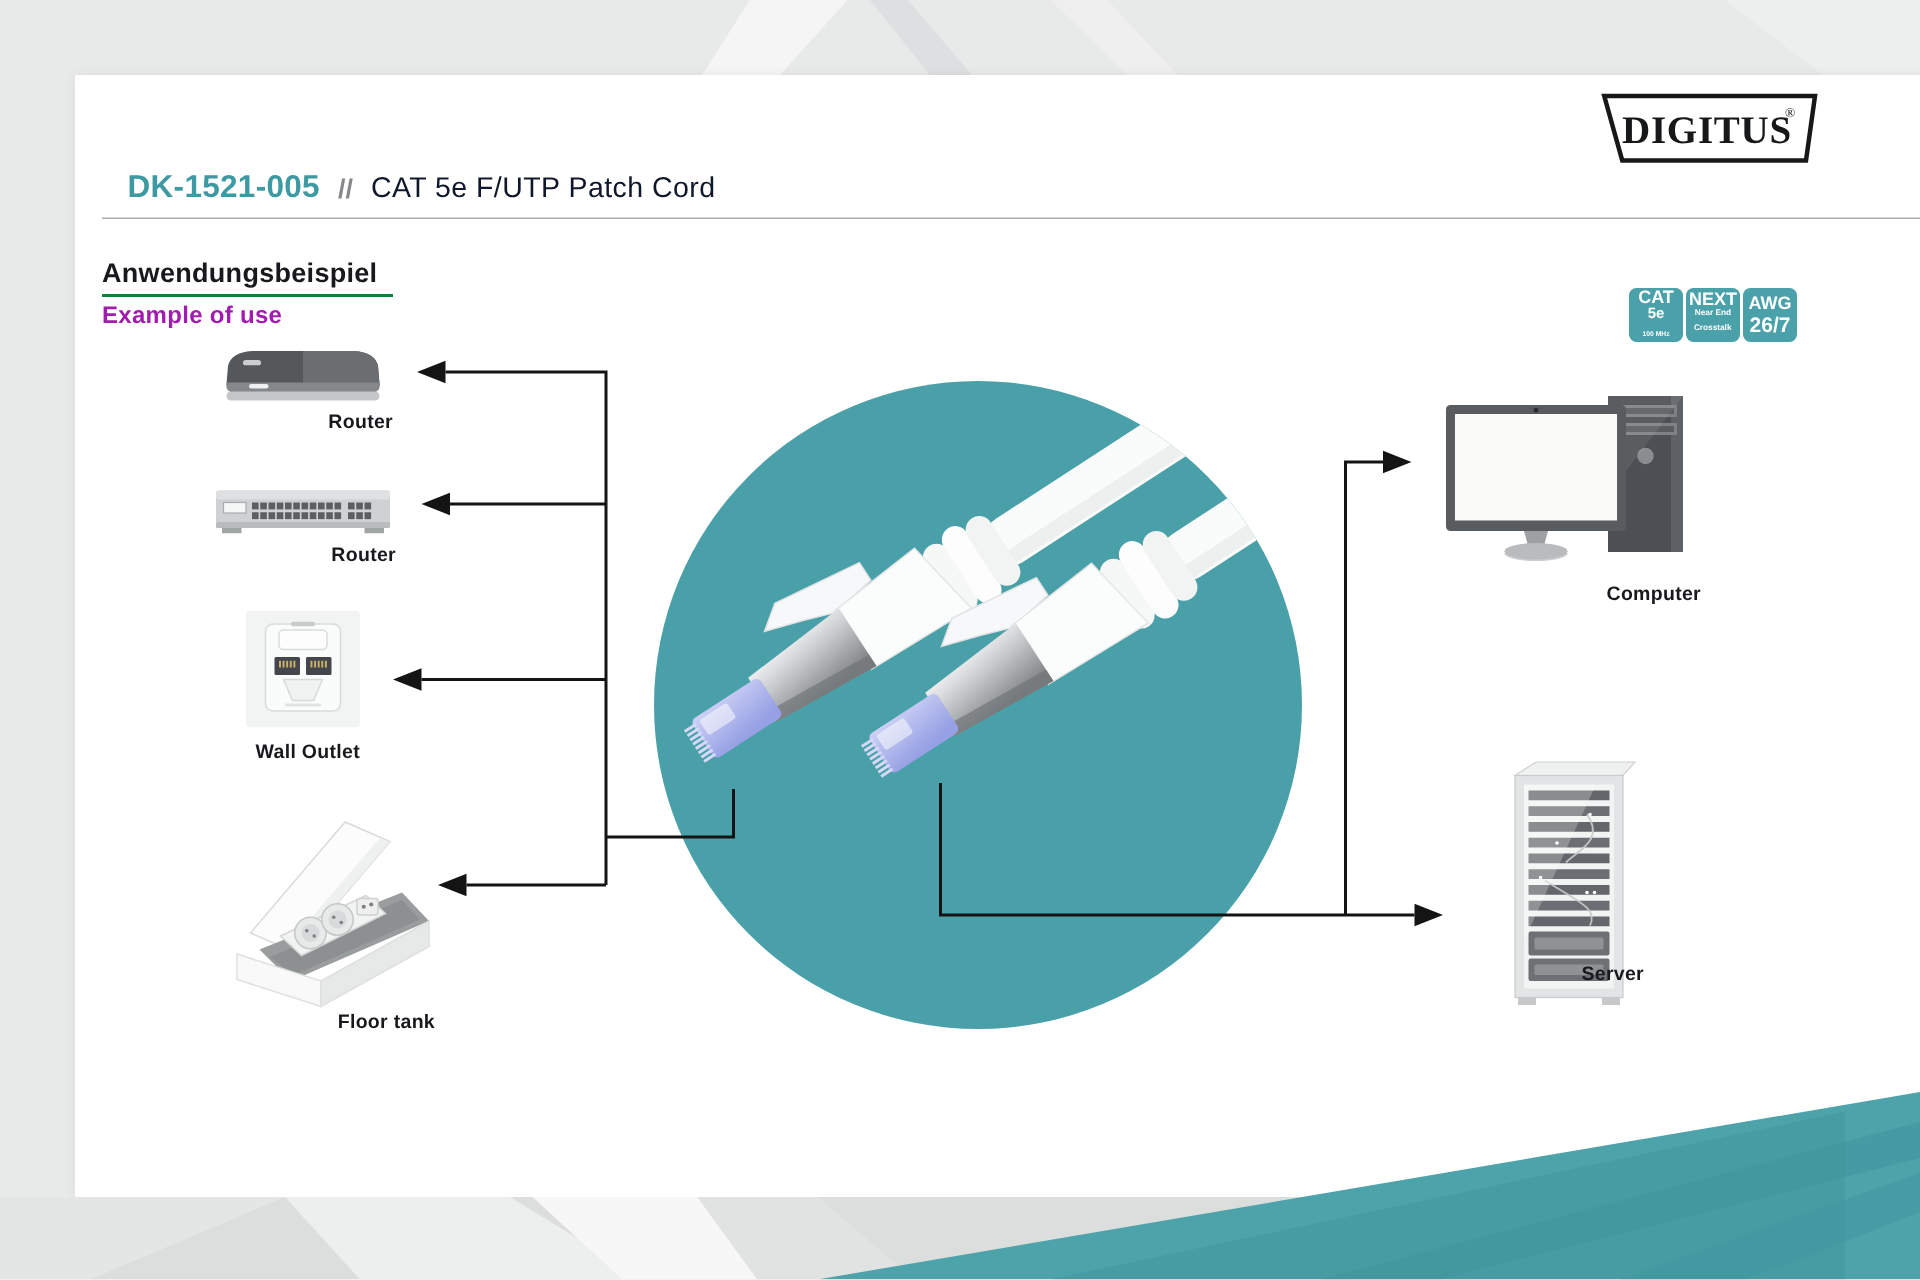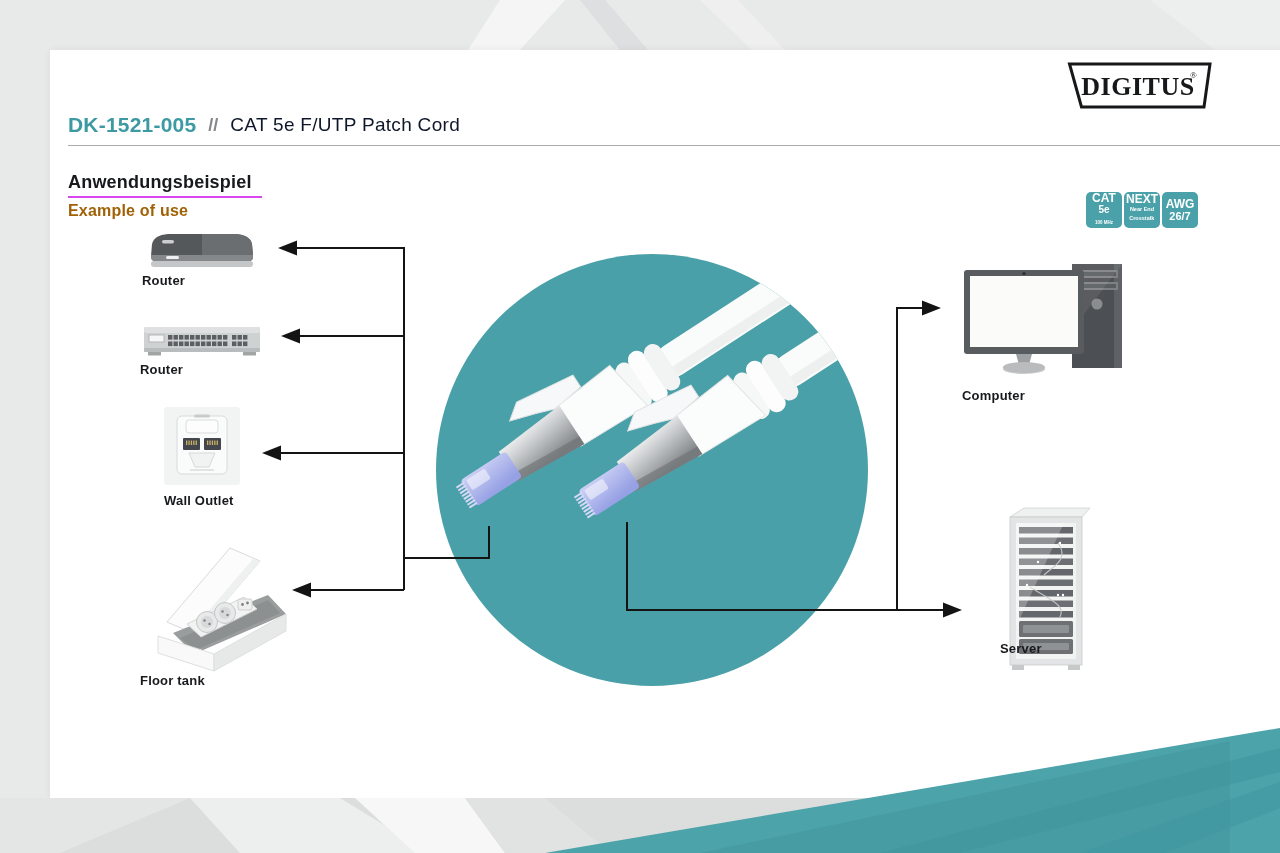--- a/index.html
+++ b/index.html
@@ -8,41 +8,41 @@
     background:#E8E9E9;
     font-family:"Liberation Sans",sans-serif;
   }
   .abs{position:absolute;}
   
   .card{
     position:absolute;left:50px;top:50px;width:1264px;height:748px;
     background:#FFFFFF;z-index:1;box-shadow:0 0 8px rgba(0,0,0,0.06);
   }
   
-  .header-row{position:absolute;left:18px;top:63px;display:flex;align-items:center;white-space:nowrap;}
+  .header-row{position:absolute;left:35px;top:63px;display:flex;align-items:flex-end;white-space:nowrap;}
   .prod-code{font-size:21px;font-weight:800;color:#3D9AA2;letter-spacing:.2px;}
   .prod-sep{font-size:18px;font-weight:700;color:#85878A;margin:0 12px;}
   .prod-name{font-size:19px;font-weight:400;color:#0f172a;letter-spacing:.3px;}
   .header-rule{position:absolute;left:18px;right:18px;top:95px;border-top:1px solid #A9ABAC;}
   
   .sec-de{position:absolute;left:18px;top:122px;font-size:18px;font-weight:800;color:#17191C;
-          border-bottom:2px solid #d946ef;padding:0 10px 3px 0;letter-spacing:.2px;}
-  .sec-en{position:absolute;left:18px;top:152px;font-size:16px;font-weight:700;color:#a16207;letter-spacing:.2px;}
+          border-bottom:2px solid #15803d;padding:0 10px 3px 0;letter-spacing:.2px;}
+  .sec-en{position:absolute;left:18px;top:152px;font-size:16px;font-weight:700;color:#a21caf;letter-spacing:.2px;}
   
   .badges{position:absolute;left:1036px;top:102px;display:flex;gap:2px;}
   .badge{width:36px;height:36px;border-radius:5px;background:#4AA1A9;color:#fff;
          display:flex;flex-direction:column;align-items:center;justify-content:center;text-align:center;margin-top:40px;}
   .b-big{font-size:12px;font-weight:800;line-height:1;}
   .b-mid{font-size:10px;font-weight:700;line-height:1.1;}
-  .b-mid2{font-size:11px;font-weight:800;line-height:1.15;}
+  .b-mid2{font-size:14px;font-weight:800;line-height:1.15;}
   .b-div{width:20px;height:1px;background:#fff;margin:2px 0 1px 0;}
   .b-tiny{font-size:10px;font-weight:700;line-height:1.05;transform:scale(.45);transform-origin:50% 50%;white-space:nowrap;}
   .b-tiny2{font-size:10px;font-weight:700;line-height:1.08;transform:scale(.55);transform-origin:50% 30%;white-space:nowrap;}
   
-  .dev-label{position:absolute;font-size:13px;font-weight:700;color:#17191C;text-align:left;letter-spacing:.2px;}
+  .dev-label{position:absolute;font-size:13px;font-weight:700;color:#17191C;text-align:right;letter-spacing:.2px;}
   
   .photo-circle{position:absolute;left:386px;top:204px;width:432px;height:432px;border-radius:50%;
                 background:#4AA0A8;overflow:hidden;}
   .overlay-svg{position:absolute;left:0;top:0;z-index:6;pointer-events:none;}
   .wedge-svg{position:absolute;left:0;top:0;z-index:5;pointer-events:none;}
   .deco-svg{position:absolute;left:0;top:0;z-index:0;pointer-events:none;}
 </style>
 </head>
 <body>
 

